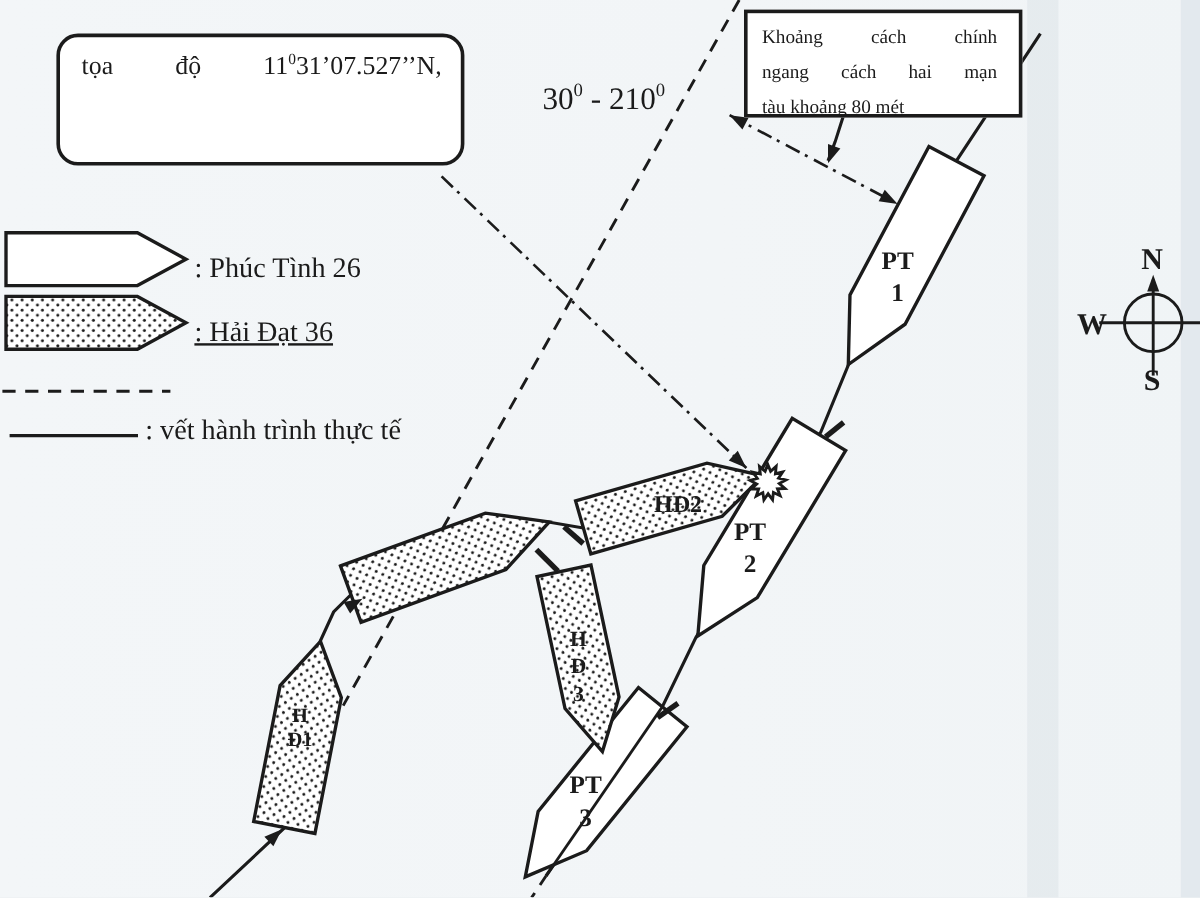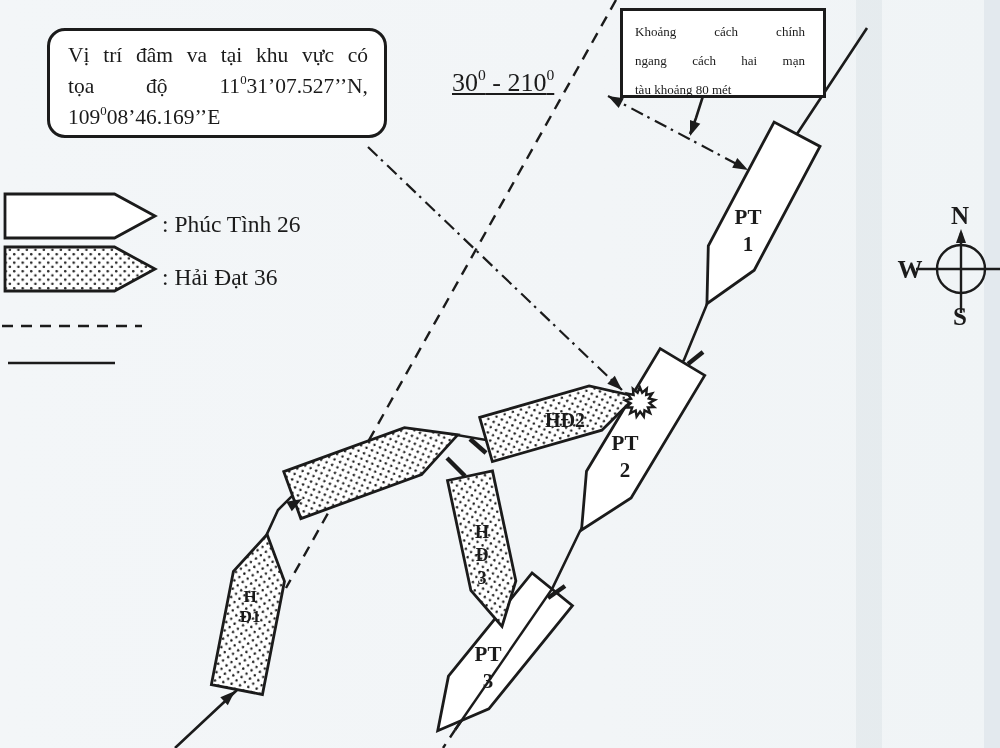--- a/index.html
+++ b/index.html
@@ -22,35 +22,34 @@
     border:3px solid #1b1b1b;
     box-sizing:border-box;
   }
   #box1{
     left:47px;top:28px;width:340px;height:110px;
     border-radius:18px;
     padding:9px 16px 8px 18px;
     font-size:21.5px;line-height:31px;
   }
   #box2{
-    left:620px;top:8px;width:206px;height:90px;
+    left:620px;top:8px;width:232px;height:90px;
     padding:6px 18px 6px 12px;
-    font-size:13px;line-height:29px;
+    font-size:16px;line-height:29px;
   }
   .jline{text-align:justify;text-align-last:justify;}
   .lline{text-align:left;}
   sup{font-size:0.60em;line-height:0;position:relative;top:-0.1em;}
   #bearing{
     position:absolute;left:452px;top:68px;
     font-size:26px;
-    text-decoration:underline;
   }
   .legend-label{position:absolute;font-size:23.5px;white-space:nowrap;}
   #ll0{left:162px;top:211px;}
-  #ll1{left:162px;top:264px;}
+  #ll1{left:162px;top:264px;text-decoration:underline;}
   #ll2{left:146px;top:307px;}
   #ll3{left:121px;top:346px;}
 </style>
 </head>
 <body>
 
 <div class="canvas">
   <div class="bleed" id="bleed1"></div>
   <div class="bleed" id="bleed2"></div>
 
@@ -119,28 +118,27 @@
         <text x="250" y="602" text-anchor="middle" fill="#1b1b1b" font-size="17" font-weight="bold" font-family="&quot;Liberation Serif&quot;,&quot;DejaVu Serif&quot;,serif">H</text>
         <text x="250" y="622" text-anchor="middle" fill="#1b1b1b" font-size="17" font-weight="bold" font-family="&quot;Liberation Serif&quot;,&quot;DejaVu Serif&quot;,serif">Đ1</text>
         <text x="565" y="427" text-anchor="middle" fill="#1b1b1b" font-size="20" font-weight="bold" font-family="&quot;Liberation Serif&quot;,&quot;DejaVu Serif&quot;,serif">HĐ2</text>
         <text x="482" y="538" text-anchor="middle" fill="#1b1b1b" font-size="18" font-weight="bold" font-family="&quot;Liberation Serif&quot;,&quot;DejaVu Serif&quot;,serif">H</text>
         <text x="482" y="561" text-anchor="middle" fill="#1b1b1b" font-size="18" font-weight="bold" font-family="&quot;Liberation Serif&quot;,&quot;DejaVu Serif&quot;,serif">Đ</text>
         <text x="482" y="584" text-anchor="middle" fill="#1b1b1b" font-size="18" font-weight="bold" font-family="&quot;Liberation Serif&quot;,&quot;DejaVu Serif&quot;,serif">3</text>
       </g>
   </svg>
 
   <div class="abox" id="box1">
-    <div class="jline">Vị trí đâm va tại khu vực có</div>
     <div class="jline">tọa độ 11<sup>0</sup>31’07.527’’N,</div>
-    <div class="lline">109<sup>0</sup>08’46.169’’E</div>
   </div>
 
   <div class="abox" id="box2">
     <div class="jline">Khoảng cách chính</div>
     <div class="jline">ngang cách hai mạn</div>
     <div class="lline">tàu khoảng 80 mét</div>
   </div>
 
   <div id="bearing">30<sup>0</sup> - 210<sup>0</sup></div>
 
   <div class="legend-label" id="ll0">: Phúc Tình 26</div>
   <div class="legend-label" id="ll1">: Hải Đạt 36</div>
+  <div class="legend-label" id="ll3">: vết hành trình thực tế</div>
 </div>
 
 </body></html>

